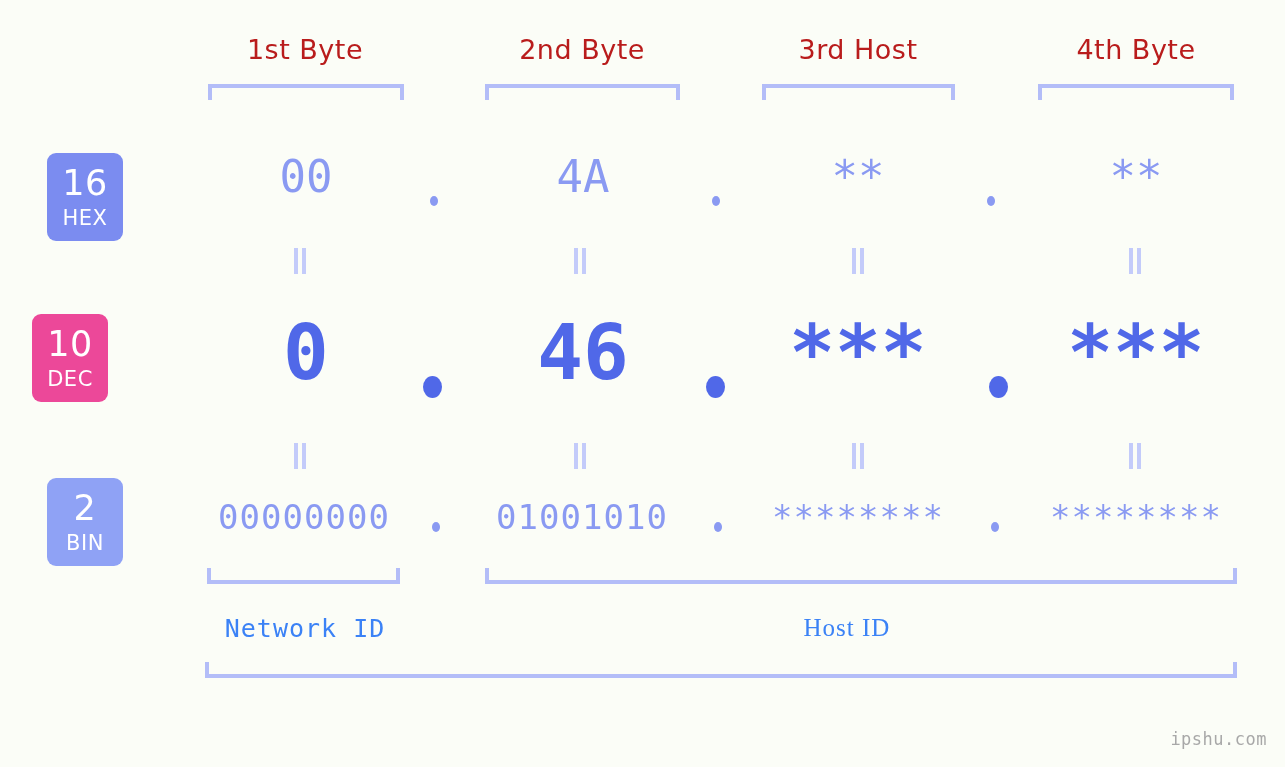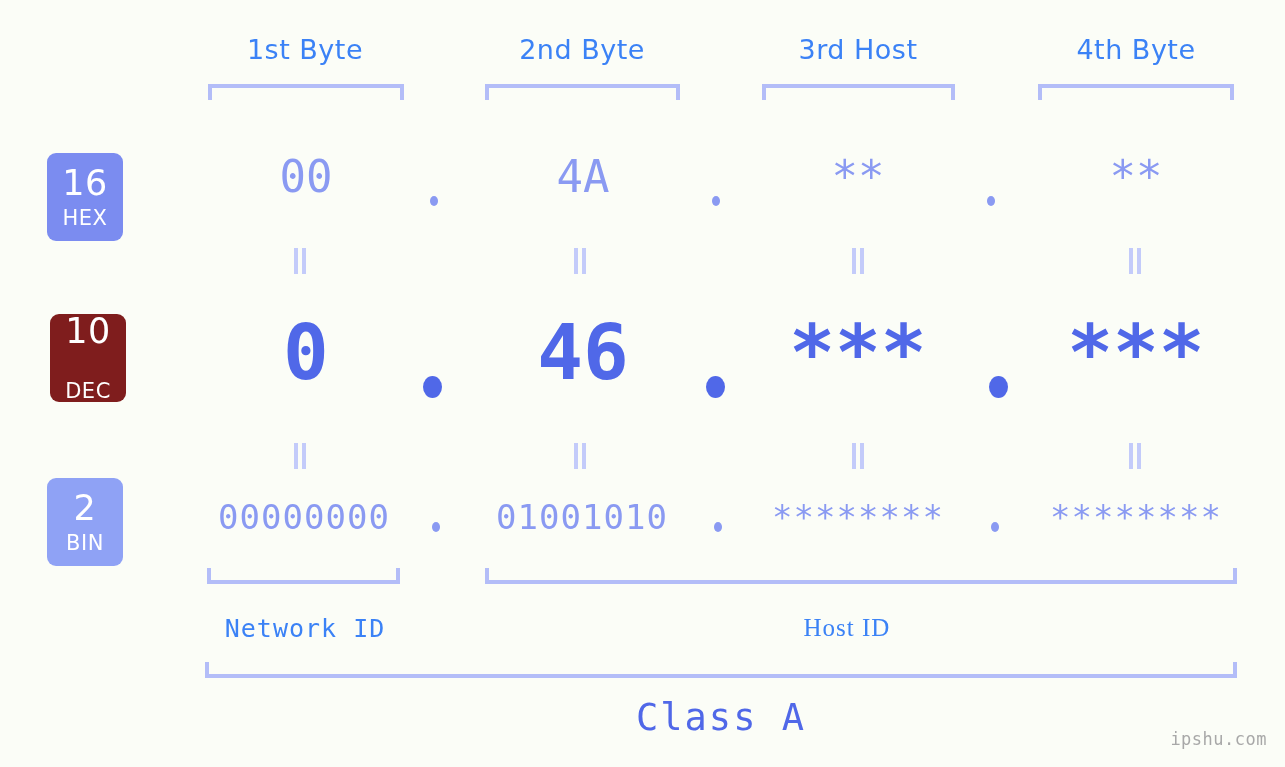--- a/index.html
+++ b/index.html
@@ -18,21 +18,21 @@
 
   .stage {
     position: absolute;
     inset: 0;
   }
 
   
   .byte-header {
     position: absolute;
     text-align: center;
-    color: #3b82f6;
+    color: #b91c1c;
     font-family: "DejaVu Sans", sans-serif;
     font-size: 27px;
     font-weight: 400;
     letter-spacing: 0.5px;
     white-space: nowrap;
   }
 
   
   .bracket {
     position: absolute;
@@ -174,21 +174,21 @@
 
   <div class="bracket bracket-down" style="left:208px; top:84px; width:196px; height:16px;"></div>
   <div class="bracket bracket-down" style="left:485px; top:84px; width:195px; height:16px;"></div>
   <div class="bracket bracket-down" style="left:762px; top:84px; width:193px; height:16px;"></div>
   <div class="bracket bracket-down" style="left:1038px; top:84px; width:196px; height:16px;"></div>
 
   <div class="badge" style="left:47px; top:153px; background:#7b8cf0;">
     <span class="num">16</span>
     <span class="name">HEX</span>
   </div>
-  <div class="badge" style="left:50px; top:314px; background:#7f1d1d;justify-content:space-between;">
+  <div class="badge" style="left:32px; top:314px; background:#ec4899;">
     <span class="num">10</span>
     <span class="name">DEC</span>
   </div>
   <div class="badge" style="left:47px; top:478px; background:#8fa2f5;">
     <span class="num">2</span>
     <span class="name">BIN</span>
   </div>
 
   <div class="row-hex">
     <div class="val" style="left:206px; top:155px; width:200px;">00</div>
@@ -254,17 +254,16 @@
     <div class="val" style="left:1030px; top:500px; width:212px;">********</div>
   </div>
 
   <div class="bracket bracket-up" style="left:207px; top:568px; width:193px; height:16px;"></div>
   <div class="bracket bracket-up" style="left:485px; top:568px; width:752px; height:16px;"></div>
 
   <div class="section-label" style="left:205px; top:614px; width:200px;">Network ID</div>
   <div class="section-label" style="left:747px; top:614px; width:200px;font-family:Liberation Serif, serif;">Host ID</div>
 
   <div class="bracket bracket-up" style="left:205px; top:662px; width:1032px; height:16px;"></div>
-  <div class="class-label" style="left:205px; top:696px; width:1032px;">Class A</div>
 
   <div class="watermark">ipshu.com</div>
 
 </div>
 
 </body></html>

